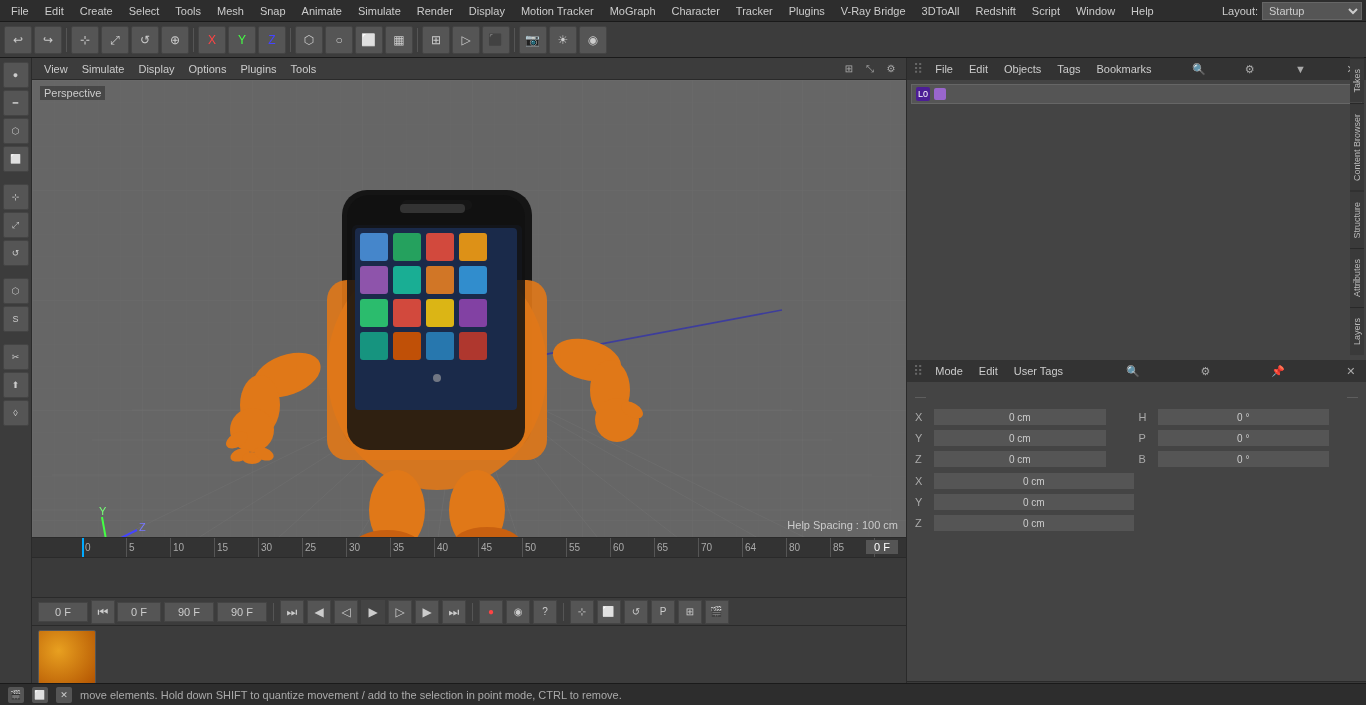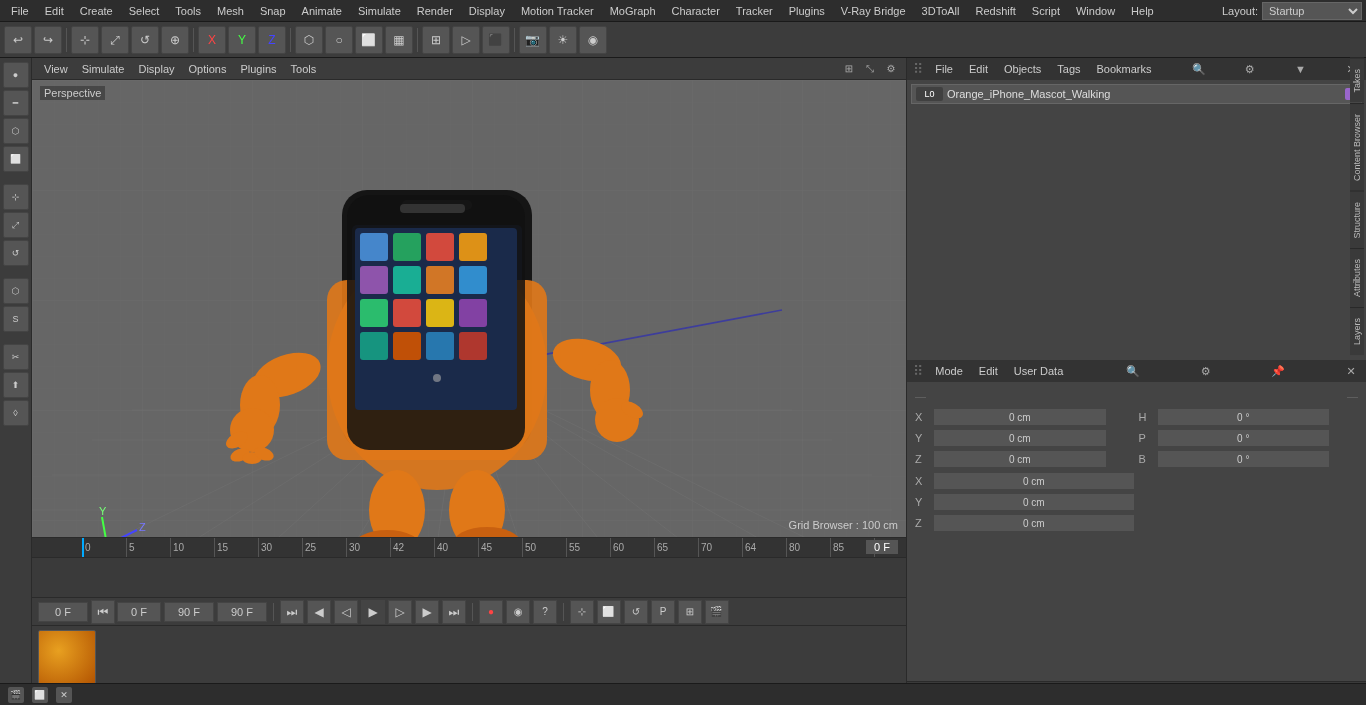--- a/index.html
+++ b/index.html
@@ -253,21 +253,21 @@
       padding: 4px;
     }
     .object-row {
       display: flex;
       align-items: center;
       gap: 4px;
       padding: 2px 4px;
       background: #555;
       border: 1px solid #666;
     }
-    .obj-icon { width: 27px; height: 14px; background: #404040; border-radius: 2px; display: flex; align-items: center; justify-content: center; font-size: 9px; color: #fff; }
+    .obj-icon { width: 14px; height: 14px; background: #4c1d95; border-radius: 2px; display: flex; align-items: center; justify-content: center; font-size: 9px; color: #fff; }
     .obj-label { flex: 1; color: #ddd; font-size: 11px; }
     .obj-color-dot { width: 12px; height: 12px; background: #9966cc; border-radius: 2px; }
     #attributes-toolbar {
       height: 22px;
       background: #333;
       display: flex;
       align-items: center;
       padding: 0 6px;
       gap: 4px;
     }
@@ -626,34 +626,34 @@
           <line x1="0" y1="0" x2="30" y2="-15" stroke="#4444ff" stroke-width="2"></line>
           <line x1="0" y1="0" x2="-5" y2="-28" stroke="#44ff44" stroke-width="2"></line>
           <line x1="0" y1="0" x2="22" y2="10" stroke="#ff4444" stroke-width="2"></line>
           <text x="32" y="-14" fill="#7777ff" font-size="11">Z</text>
           <text x="-8" y="-30" fill="#77ff77" font-size="11">Y</text>
           <text x="24" y="18" fill="#ff7777" font-size="11">X</text>
         </g>
       </svg>
 
       <div id="perspective-label">Perspective</div>
-      <div id="grid-spacing-label">Grid Browser : 100 cm</div>
+      <div id="grid-spacing-label">Help Spacing : 100 cm</div>
     </div>
 
     <div id="timeline-area">
       <div id="timeline-ruler">
         <div style="position:absolute;left:50px;top:0;height:100%;display:flex;">
           <div class="ruler-mark">0</div>
           <div class="ruler-mark">5</div>
           <div class="ruler-mark">10</div>
           <div class="ruler-mark">15</div>
           <div class="ruler-mark">30</div>
           <div class="ruler-mark">25</div>
           <div class="ruler-mark">30</div>
-          <div class="ruler-mark">42</div>
+          <div class="ruler-mark">35</div>
           <div class="ruler-mark">40</div>
           <div class="ruler-mark">45</div>
           <div class="ruler-mark">50</div>
           <div class="ruler-mark">55</div>
           <div class="ruler-mark">60</div>
           <div class="ruler-mark">65</div>
           <div class="ruler-mark">70</div>
           <div class="ruler-mark">64</div>
           <div class="ruler-mark">80</div>
           <div class="ruler-mark">85</div>
@@ -715,32 +715,31 @@
           <span class="obj-menu-item">Tags</span>
           <span class="obj-menu-item">Bookmarks</span>
           <div class="obj-search-btn">🔍</div>
           <div class="obj-search-btn">⚙</div>
           <div class="obj-search-btn">▼</div>
           <div class="obj-search-btn">✕</div>
         </div>
         <div id="objects-content" style="height:280px;background:#444;">
           <div class="object-row">
             <div class="obj-icon">L0</div>
-            <span class="obj-label">Orange_iPhone_Mascot_Walking</span>
             <div class="obj-color-dot"></div>
           </div>
         </div>
       </div>
 
       <div id="attr-section">
         <div id="attributes-toolbar">
           <span class="obj-grip">⠿</span>
           <span class="attr-menu-item">Mode</span>
           <span class="attr-menu-item">Edit</span>
-          <span class="attr-menu-item">User Data</span>
+          <span class="attr-menu-item">User Tags</span>
           <div class="obj-search-btn">🔍</div>
           <div class="obj-search-btn">⚙</div>
           <div class="obj-search-btn">📌</div>
           <div class="obj-search-btn">✕</div>
         </div>
         <div id="attributes-content">
           <div style="display:flex;gap:4px;margin-bottom:4px;">
             <span style="color:#666;font-size:11px;">—</span>
             <span style="flex:1;text-align:right;color:#666;font-size:11px;">—</span>
           </div>
@@ -822,13 +821,14 @@
       <div class="vert-tab">Attributes</div>
       <div class="vert-tab">Layers</div>
     </div>
   </div>
 </div>
 
 <div id="status-bar">
   <div class="status-icon">🎬</div>
   <div class="status-icon">⬜</div>
   <div class="status-icon">✕</div>
+  <span class="status-text">move elements. Hold down SHIFT to quantize movement / add to the selection in point mode, CTRL to remove.</span>
 </div>
 
 </body></html>

